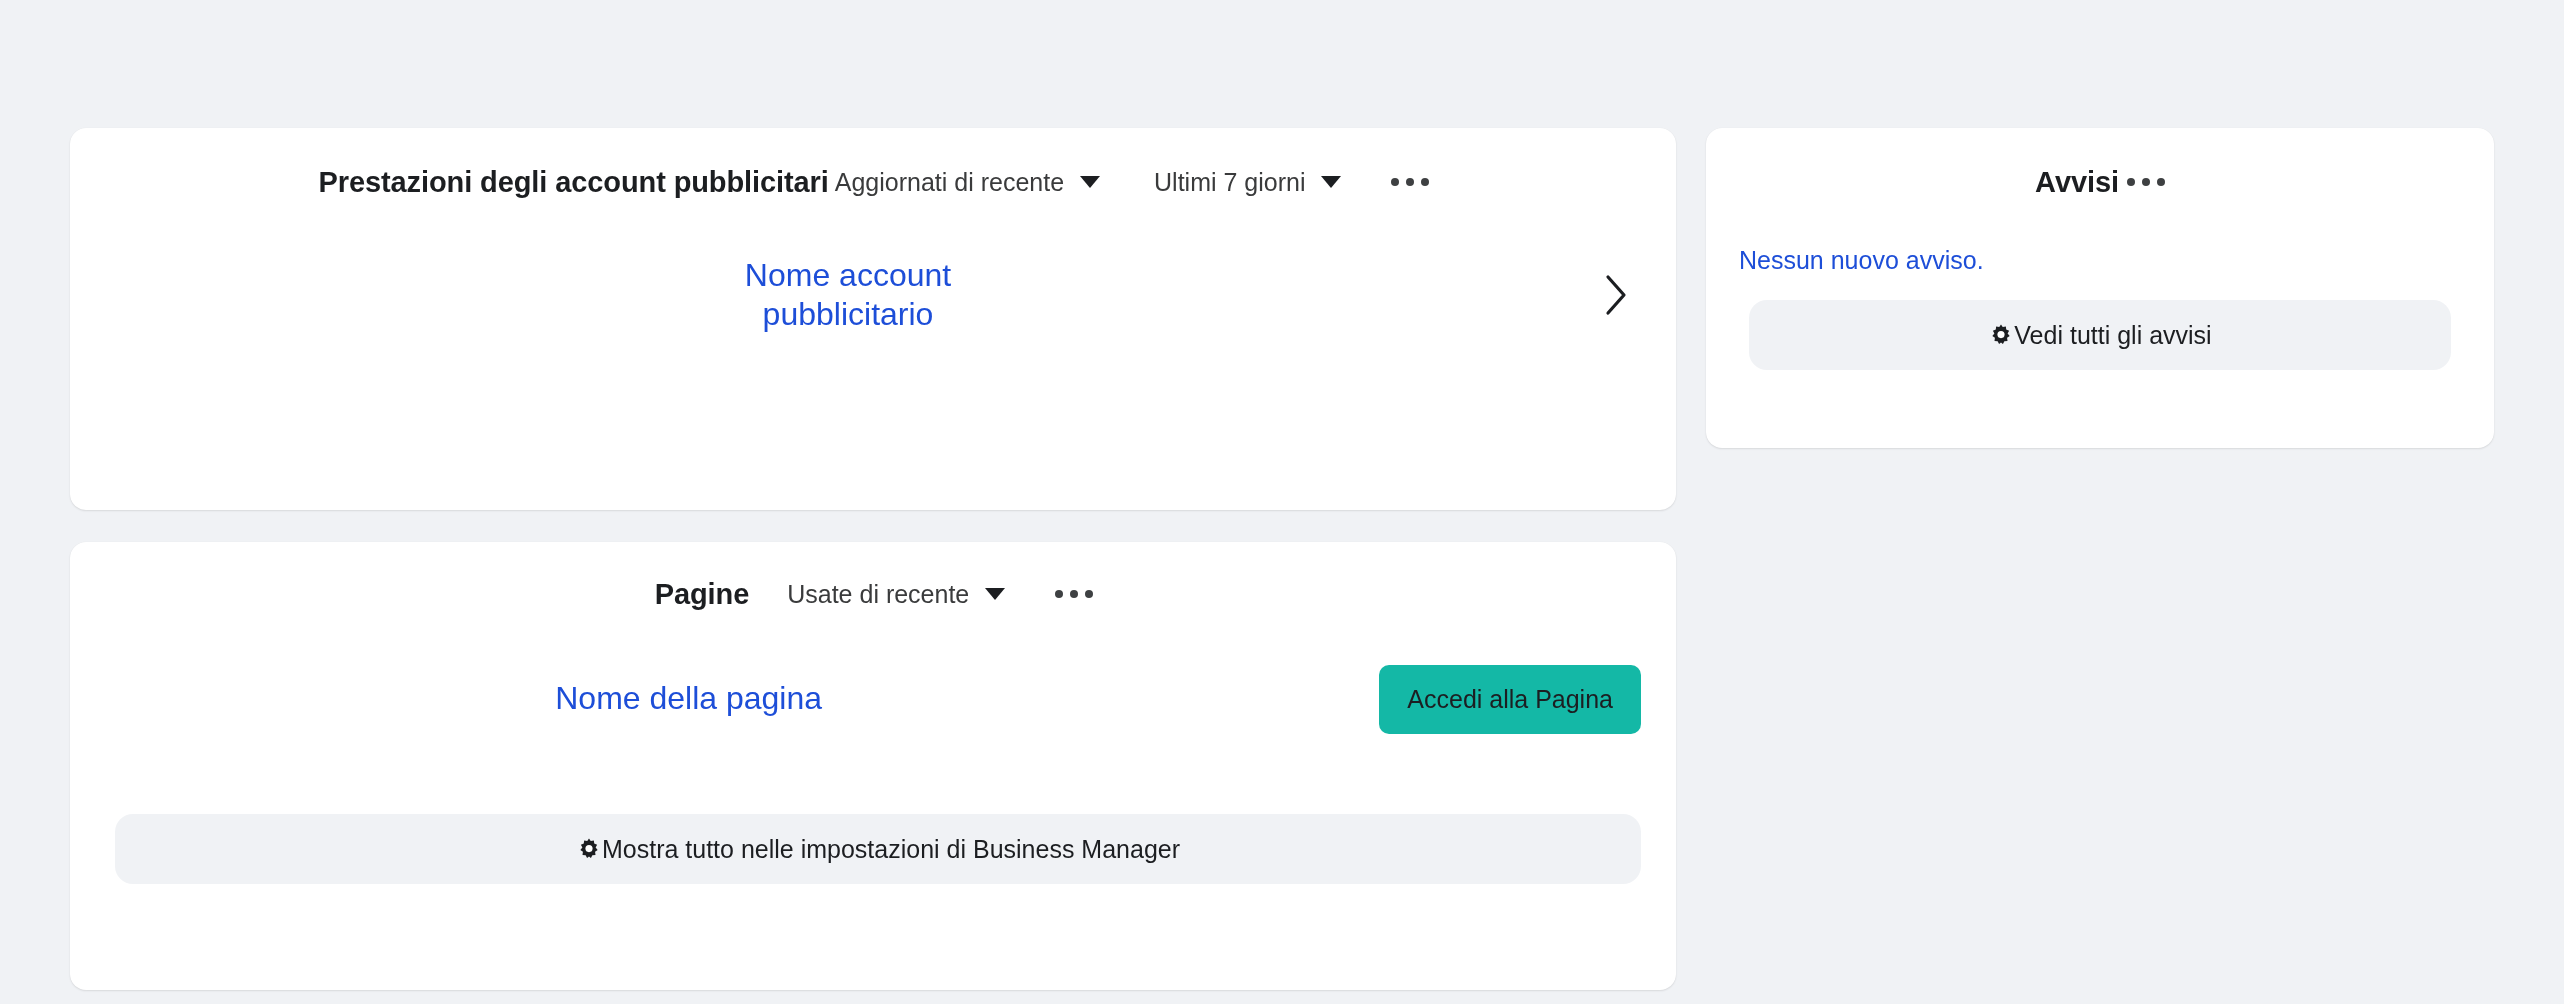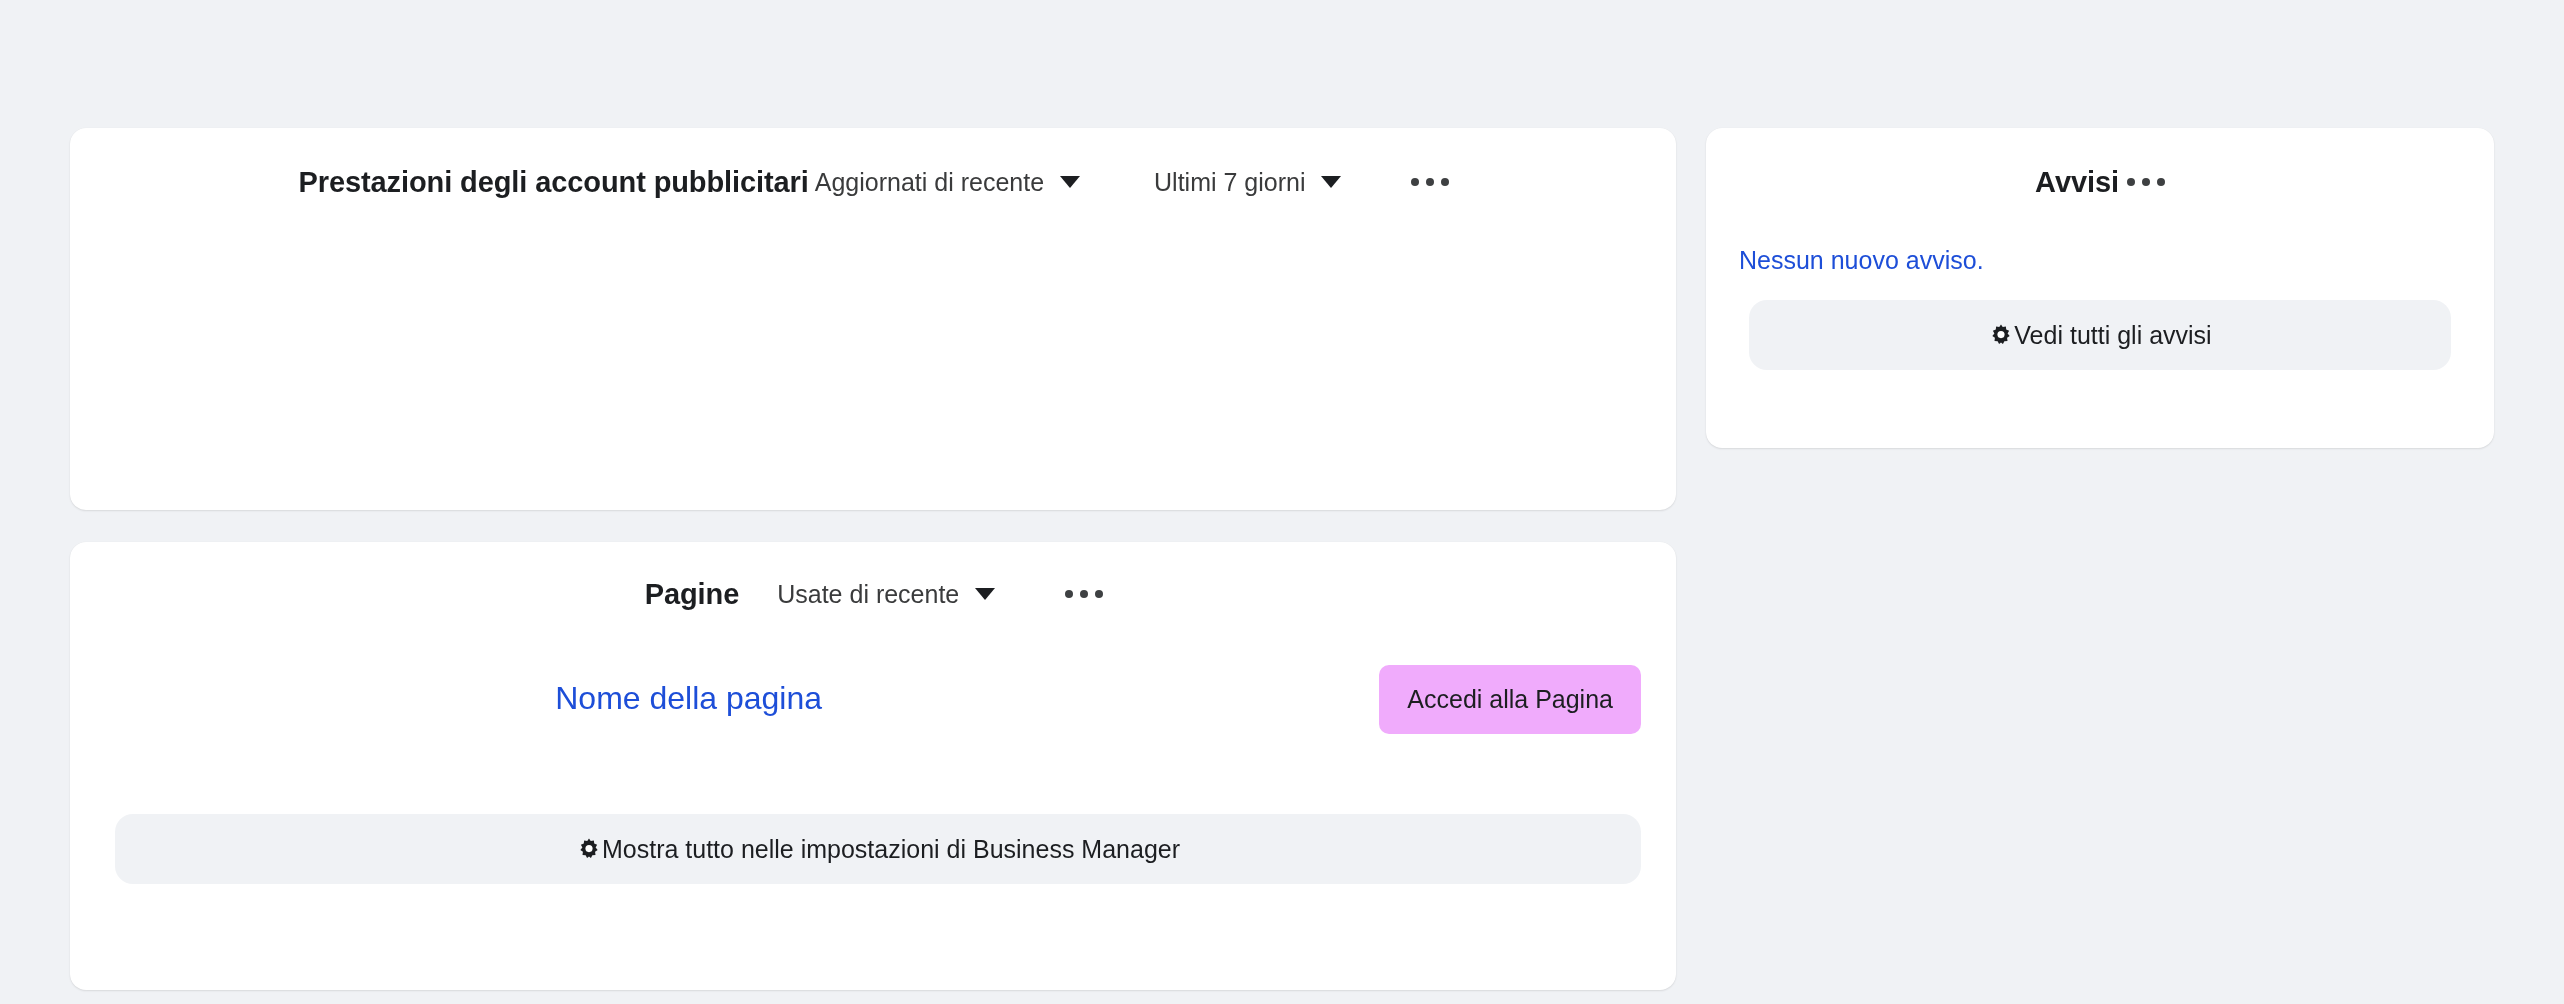--- a/index.html
+++ b/index.html
@@ -48,21 +48,20 @@
   .card-title {
     font-size: 29px;
     font-weight: 700;
     color: #1c1e21;
     letter-spacing: -0.1px;
   }
 
   .header-controls {
     display: flex;
     align-items: center;
-    gap: 20px;
   }
 
   .dropdown {
     display: flex;
     align-items: center;
     gap: 16px;
     font-size: 25px;
     color: #3a3b3c;
     cursor: pointer;
     padding: 4px 6px;
@@ -111,21 +110,21 @@
     justify-content: center;
     gap: 0;
     font-size: 25px;
     color: #1c1e21;
     font-family: "Liberation Sans", sans-serif;
     cursor: pointer;
     width: 100%;
   }
 
   .pill-btn {
-    background: #f0abfc;
+    background: #14b8a6;
     border: none;
     border-radius: 10px;
     font-size: 25px;
     color: #1c1e21;
     font-family: "Liberation Sans", sans-serif;
     cursor: pointer;
     padding: 0 28px;
   }
 
   .icon { display: inline-flex; align-items: center; justify-content: center; }
@@ -263,20 +262,30 @@
           <span class="caret"></span>
         </div>
         <div class="dots-menu">
           <span></span>
           <span></span>
           <span></span>
         </div>
       </div>
     </div>
 
+    <div class="account-row">
+      <div class="account-name-wrap">
+        <a class="blue-link account-name">Nome account pubblicitario</a>
+      </div>
+      <div class="chevron-right">
+        <svg width="26" height="42" viewBox="0 0 26 42" fill="none">
+          <path d="M5 3 L21 21 L5 39" stroke="#1c1e21" stroke-width="3.2" stroke-linecap="round" stroke-linejoin="round"></path>
+        </svg>
+      </div>
+    </div>
 
     <button class="grey-btn" id="btn-crea-report">
       <span class="icon">
         <svg width="26" height="26" viewBox="0 0 24 24" fill="#1c1e21">
           <rect x="1.5" y="2" width="3.2" height="18" rx="0.8"></rect>
           <path d="M6.5 2h11.2a1 1 0 0 1 1 1v14.4a1 1 0 0 1-1 1H6.5a1 1 0 0 1-1-1V3a1 1 0 0 1 1-1z"></path>
           <rect x="8.4" y="5.2" width="7.4" height="1.8" fill="#fff"></rect>
           <rect x="8.4" y="8.6" width="7.4" height="1.8" fill="#fff"></rect>
           <rect x="8.4" y="12" width="4.6" height="1.8" fill="#fff"></rect>
           <path d="M19.8 5.2l2.6 2v13.2l-2.6 2z"></path>

